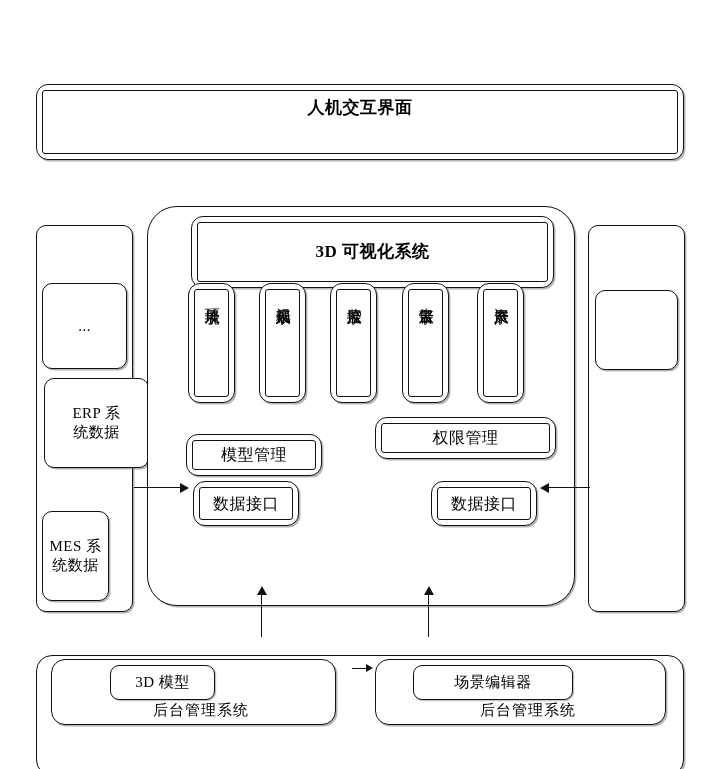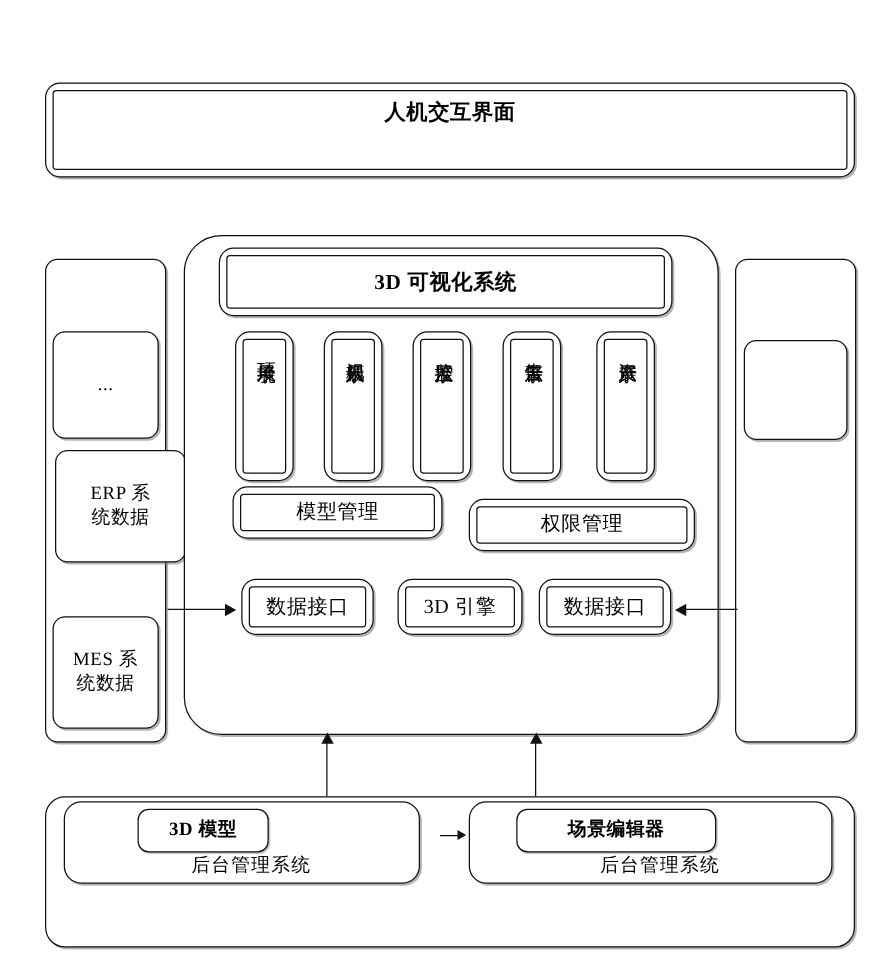--- a/index.html
+++ b/index.html
@@ -5,21 +5,21 @@
 <style>
   html,body{margin:0;padding:0;}
   body{
     width:707px;height:769px;position:relative;background:#ffffff;
     font-family:"Liberation Serif","DejaVu Serif",serif;color:#000;
     overflow:hidden;
   }
   .stage{position:absolute;inset:0;}
 
   
-  .abs{position:absolute;box-sizing:border-box;}
+  .abs{position:absolute;box-sizing:border-box;margin-top:18px;}
 
   
   .shell{
     border:1.4px solid #111;
     border-radius:12px;
     background:#fff;
     box-shadow:1.5px 1.5px 0 0 rgba(120,120,120,.55);
   }
   .shell.big{border-radius:30px;}
   .shell.small{border-radius:10px;}
@@ -43,21 +43,20 @@
   .vlabel{
     writing-mode:vertical-rl;text-orientation:upright;
     font-size:15px;line-height:1.15;letter-spacing:1px;
   }
 
   
   .chip{
     border:1.3px solid #111;border-radius:9px;background:#fff;
     display:flex;align-items:center;justify-content:center;
     box-shadow:1.2px 1.2px 0 0 rgba(140,140,140,.5);
-    font-weight:bold;
   }
 
   
   .arrow-line{position:absolute;background:#111;}
   .arrow-h{height:1.4px;}
   .arrow-v{width:1.4px;}
   .head{position:absolute;width:0;height:0;}
   .head-r{border-top:5px solid transparent;border-bottom:5px solid transparent;border-left:9px solid #111;}
   .head-l{border-top:5px solid transparent;border-bottom:5px solid transparent;border-right:9px solid #111;}
   .head-u{border-left:5px solid transparent;border-right:5px solid transparent;border-bottom:9px solid #111;}
@@ -87,39 +86,39 @@
     </div>
   </div>
 
   <div class="abs shell small" style="left:44px;top:360px;width:105px;height:90px;">
     <div class="inner" style="border:none;left:0;top:0;right:0;bottom:0;">
       <div class="label">ERP 系
 统数据</div>
     </div>
   </div>
 
-  <div class="abs shell small" style="left:42px;top:493px;width:85px;height:90px;">
+  <div class="abs shell small" style="left:42px;top:493px;width:67px;height:90px;">
     <div class="inner" style="border:none;left:0;top:0;right:0;bottom:0;">
       <div class="label">MES 系
 统数据</div>
     </div>
   </div>
 
   <div class="abs shell small" style="left:588px;top:207px;width:97px;height:387px;"></div>
 
   <div class="abs shell small" style="left:595px;top:272px;width:83px;height:80px;">
     <div class="inner" style="border:none;left:0;top:0;right:0;bottom:0;">
       <div class="label"></div>
     </div>
   </div>
 
 
   <div class="abs shell big" style="left:147px;top:188px;width:428px;height:400px;"></div>
 
-  <div class="abs shell" style="left:175px;top:198px;width:363px;height:55px;">
+  <div class="abs shell" style="left:191px;top:198px;width:363px;height:72px;">
     <div class="inner">
       <div class="label b">3D 可视化系统</div>
     </div>
   </div>
 
   <div class="abs shell" style="left:188px;top:265px;width:47px;height:120px;">
     <div class="inner top">
       <div class="vlabel">环境展示</div>
     </div>
   </div>
@@ -137,39 +136,34 @@
     <div class="inner top">
       <div class="vlabel">告警展示</div>
     </div>
   </div>
   <div class="abs shell" style="left:477px;top:265px;width:47px;height:120px;">
     <div class="inner top">
       <div class="vlabel">资产展示</div>
     </div>
   </div>
 
-  <div class="abs shell" style="left:186px;top:389px;width:168px;height:42px;">
+  <div class="abs shell" style="left:186px;top:416px;width:136px;height:42px;">
     <div class="inner">
       <div class="label mid">模型管理</div>
     </div>
   </div>
   <div class="abs shell" style="left:375px;top:399px;width:181px;height:42px;">
     <div class="inner">
       <div class="label mid">权限管理</div>
     </div>
   </div>
 
   <div class="abs shell" style="left:193px;top:463px;width:106px;height:45px;">
     <div class="inner">
       <div class="label mid">数据接口</div>
-    </div>
-  </div>
-  <div class="abs shell" style="left:318px;top:463px;width:100px;height:45px;">
-    <div class="inner">
-      <div class="label mid">3D 引擎</div>
     </div>
   </div>
   <div class="abs shell" style="left:431px;top:463px;width:106px;height:45px;">
     <div class="inner">
       <div class="label mid">数据接口</div>
     </div>
   </div>
 
 
   <div class="arrow-line arrow-h" style="left:134px;top:487px;width:48px;"></div>

